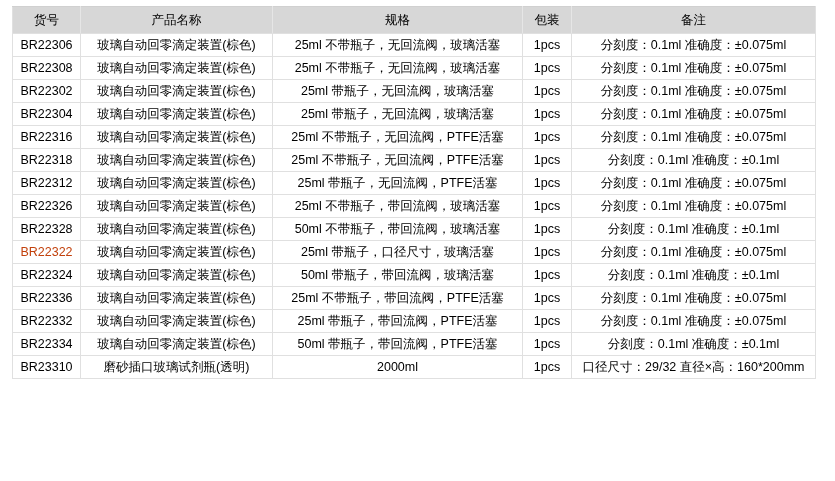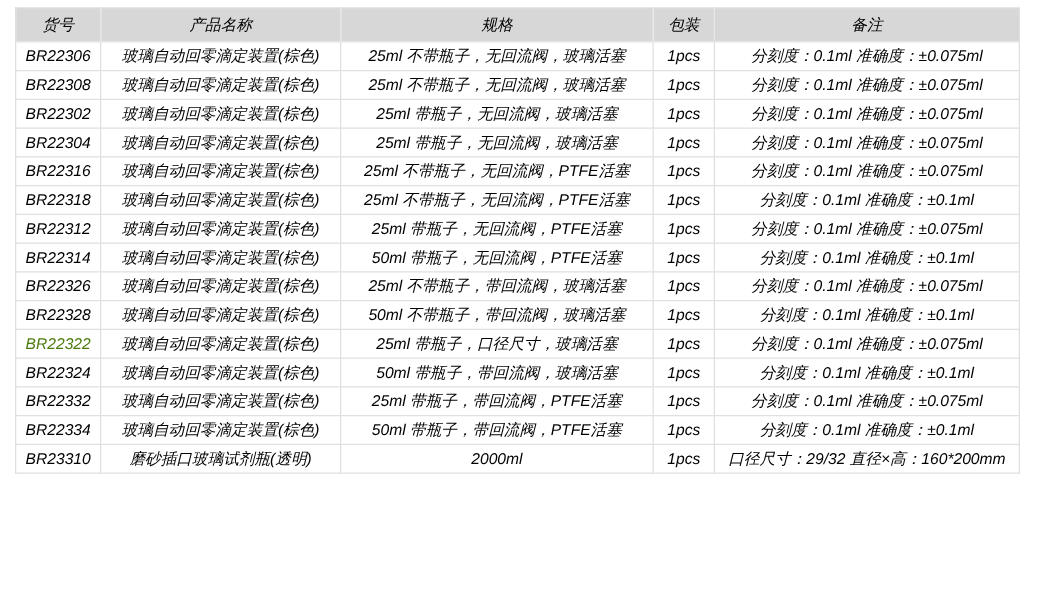--- a/index.html
+++ b/index.html
@@ -6,21 +6,20 @@
     margin: 0;
     padding: 0;
     background: #ffffff;
     width: 835px;
     height: 481px;
     overflow: hidden;
     font-family: "Liberation Sans", "DejaVu Sans", sans-serif;
   }
   .page {
     padding: 6px 0 0 12px;
-    font-style: italic;
   }
   table.catalog {
     border-collapse: collapse;
     table-layout: fixed;
     width: 803px;
     font-size: 12.5px;
     color: #000000;
   }
   table.catalog th,
   table.catalog td {
@@ -39,21 +38,21 @@
     border-right-color: #e6e6e6;
     border-top-color: #d0d0d0;
   }
   table.catalog th:first-child { border-left-color: #e0e0e0; }
   table.catalog th:last-child  { border-right-color: #e0e0e0; margin-top: 44px; }
   table.catalog td {
     height: 22px;
     background: #ffffff;
   }
   tr.highlight-code td.cell-code {
-    color: #4d7c0f;
+    color: #c2410c;
   }
 </style>
 </head>
 <body>
 
 <div class="page">
   <table class="catalog">
     <colgroup>
       <col style="width:68px">
       <col style="width:192px">
@@ -114,27 +113,20 @@
           <td class="cell-note">分刻度：0.1ml 准确度：±0.1ml</td>
         </tr>
         <tr>
           <td class="cell-code">BR22312</td>
           <td class="cell-name">玻璃自动回零滴定装置(棕色)</td>
           <td class="cell-spec">25ml 带瓶子，无回流阀，PTFE活塞</td>
           <td class="cell-pack">1pcs</td>
           <td class="cell-note">分刻度：0.1ml 准确度：±0.075ml</td>
         </tr>
         <tr>
-          <td class="cell-code">BR22314</td>
-          <td class="cell-name">玻璃自动回零滴定装置(棕色)</td>
-          <td class="cell-spec">50ml 带瓶子，无回流阀，PTFE活塞</td>
-          <td class="cell-pack">1pcs</td>
-          <td class="cell-note">分刻度：0.1ml 准确度：±0.1ml</td>
-        </tr>
-        <tr>
           <td class="cell-code">BR22326</td>
           <td class="cell-name">玻璃自动回零滴定装置(棕色)</td>
           <td class="cell-spec">25ml 不带瓶子，带回流阀，玻璃活塞</td>
           <td class="cell-pack">1pcs</td>
           <td class="cell-note">分刻度：0.1ml 准确度：±0.075ml</td>
         </tr>
         <tr>
           <td class="cell-code">BR22328</td>
           <td class="cell-name">玻璃自动回零滴定装置(棕色)</td>
           <td class="cell-spec">50ml 不带瓶子，带回流阀，玻璃活塞</td>
@@ -149,20 +141,27 @@
           <td class="cell-note">分刻度：0.1ml 准确度：±0.075ml</td>
         </tr>
         <tr>
           <td class="cell-code">BR22324</td>
           <td class="cell-name">玻璃自动回零滴定装置(棕色)</td>
           <td class="cell-spec">50ml 带瓶子，带回流阀，玻璃活塞</td>
           <td class="cell-pack">1pcs</td>
           <td class="cell-note">分刻度：0.1ml 准确度：±0.1ml</td>
         </tr>
         <tr>
+          <td class="cell-code">BR22336</td>
+          <td class="cell-name">玻璃自动回零滴定装置(棕色)</td>
+          <td class="cell-spec">25ml 不带瓶子，带回流阀，PTFE活塞</td>
+          <td class="cell-pack">1pcs</td>
+          <td class="cell-note">分刻度：0.1ml 准确度：±0.075ml</td>
+        </tr>
+        <tr>
           <td class="cell-code">BR22332</td>
           <td class="cell-name">玻璃自动回零滴定装置(棕色)</td>
           <td class="cell-spec">25ml 带瓶子，带回流阀，PTFE活塞</td>
           <td class="cell-pack">1pcs</td>
           <td class="cell-note">分刻度：0.1ml 准确度：±0.075ml</td>
         </tr>
         <tr>
           <td class="cell-code">BR22334</td>
           <td class="cell-name">玻璃自动回零滴定装置(棕色)</td>
           <td class="cell-spec">50ml 带瓶子，带回流阀，PTFE活塞</td>

